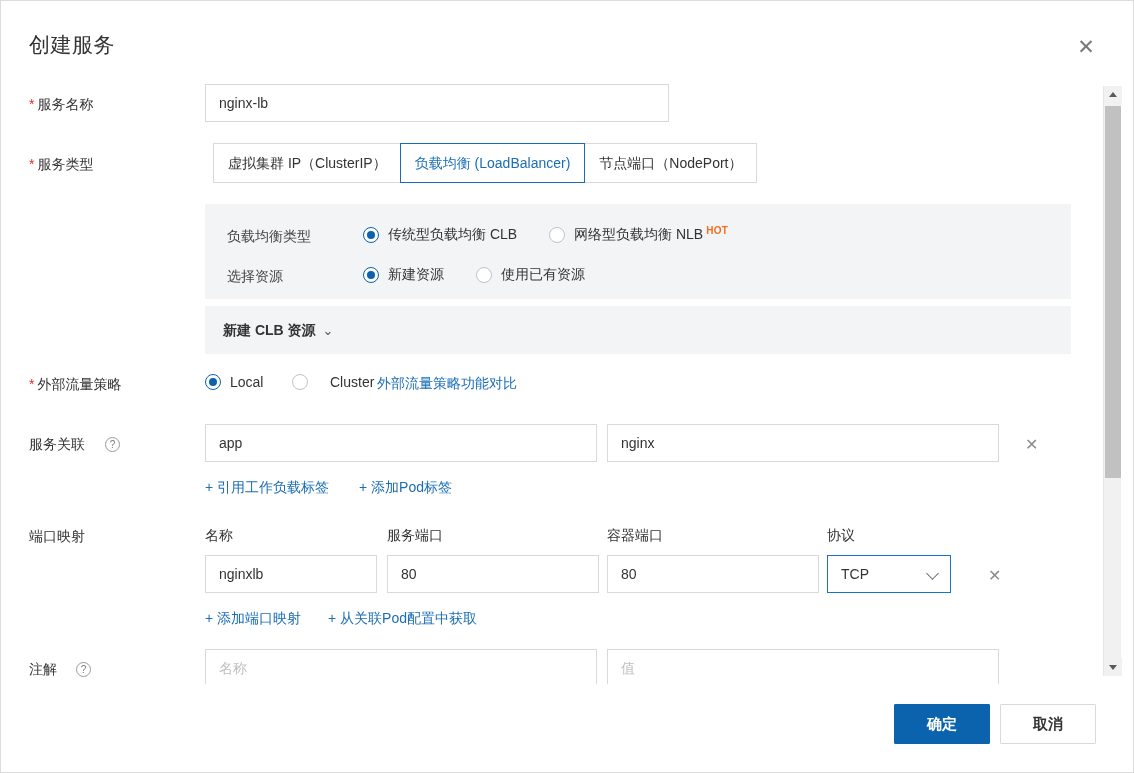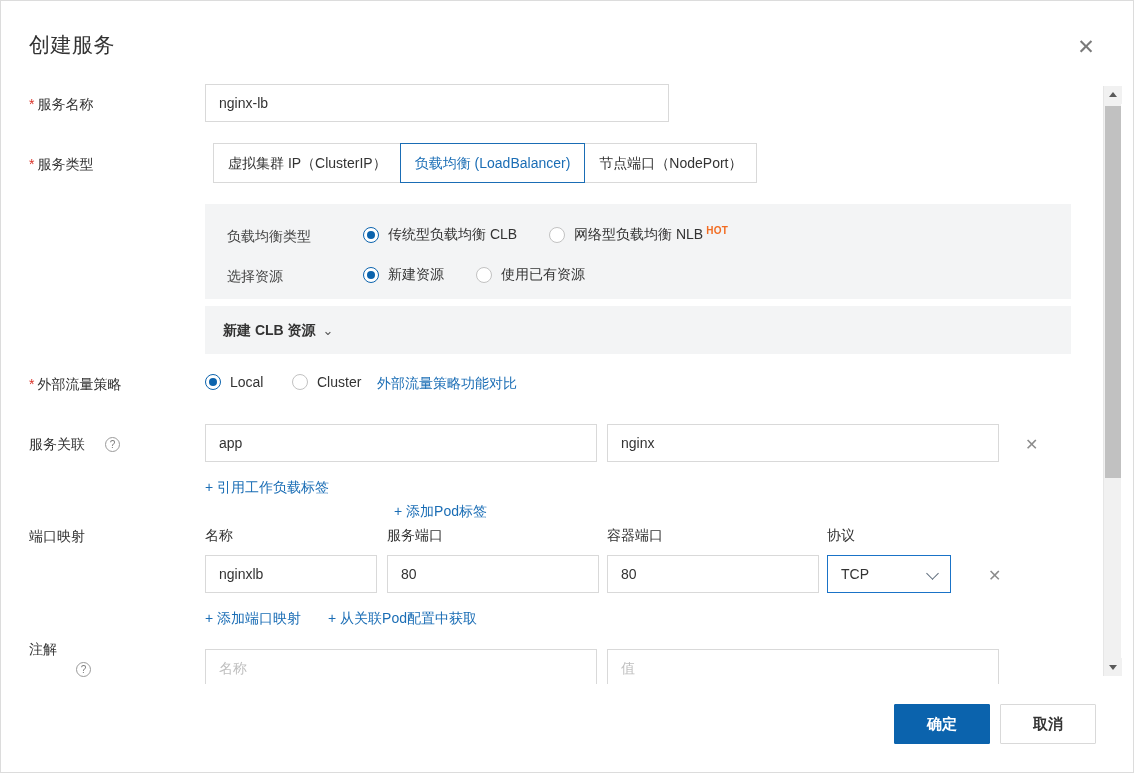--- a/index.html
+++ b/index.html
@@ -366,37 +366,37 @@
       </div>
     </div>
 
     <div class="lbl" style="left:28px; top:297px;">
       <span class="req-star">*</span><span>外部流量策略</span>
     </div>
     <div class="radio checked" style="left:204px; top:295px;">
       <span class="dot"></span>
       <span class="rtxt">Local</span>
     </div>
-    <div class="radio" style="left:291px; top:295px;">
+    <div class="radio" style="left:291px; top:295px;gap:13px;">
       <span class="dot"></span>
       <span class="rtxt">Cluster</span>
     </div>
     <div class="link" style="left:376px; top:296px;">外部流量策略功能对比</div>
 
     <div class="lbl" style="left:28px; top:357px;">服务关联</div>
     <div class="help-icon" style="left:104px; top:358px;">?</div>
 
     <input class="txtbox" style="left: 204px; top: 345px; width: 392px;" value="app">
     <input class="txtbox" style="left: 606px; top: 345px; width: 392px;" value="nginx">
     <div class="remove-x" style="left:1024px; top:358px;">✕</div>
 
     <div class="link" style="left:204px; top:400px;">
       <span>+&nbsp;</span><span>引用工作负载标签</span>
     </div>
-    <div class="link" style="left:358px; top:424px;margin-left:35px;">
+    <div class="link" style="left:358px; top:400px;">
       <span>+&nbsp;</span><span>添加Pod标签</span>
     </div>
 
     <div class="lbl" style="left:28px; top:449px;">端口映射</div>
 
     <div class="col-hd" style="left:204px; top:448px;">名称</div>
     <div class="col-hd" style="left:386px; top:448px;">服务端口</div>
     <div class="col-hd" style="left:606px; top:448px;">容器端口</div>
     <div class="col-hd" style="left:826px; top:448px;">协议</div>
 
@@ -410,21 +410,21 @@
     </div>
     <div class="remove-x" style="left:987px; top:489px;">✕</div>
 
     <div class="link" style="left:204px; top:531px;">
       <span>+&nbsp;</span><span>添加端口映射</span>
     </div>
     <div class="link" style="left:327px; top:531px;">
       <span>+&nbsp;</span><span>从关联Pod配置中获取</span>
     </div>
 
-    <div class="lbl" style="left:28px; top:562px;">注解</div>
+    <div class="lbl" style="left:28px; top:582px;">注解</div>
     <div class="help-icon" style="left:75px; top:583px;">?</div>
 
     <input class="txtbox" style="left: 204px; top: 570px; width: 392px;" placeholder="名称">
     <input class="txtbox" style="left: 606px; top: 570px; width: 392px;" placeholder="值">
   </div>
 
   <div class="scrollbar">
     <div class="sb-arrow up"></div>
     <div class="sb-thumb"></div>
     <div class="sb-arrow down"></div>

